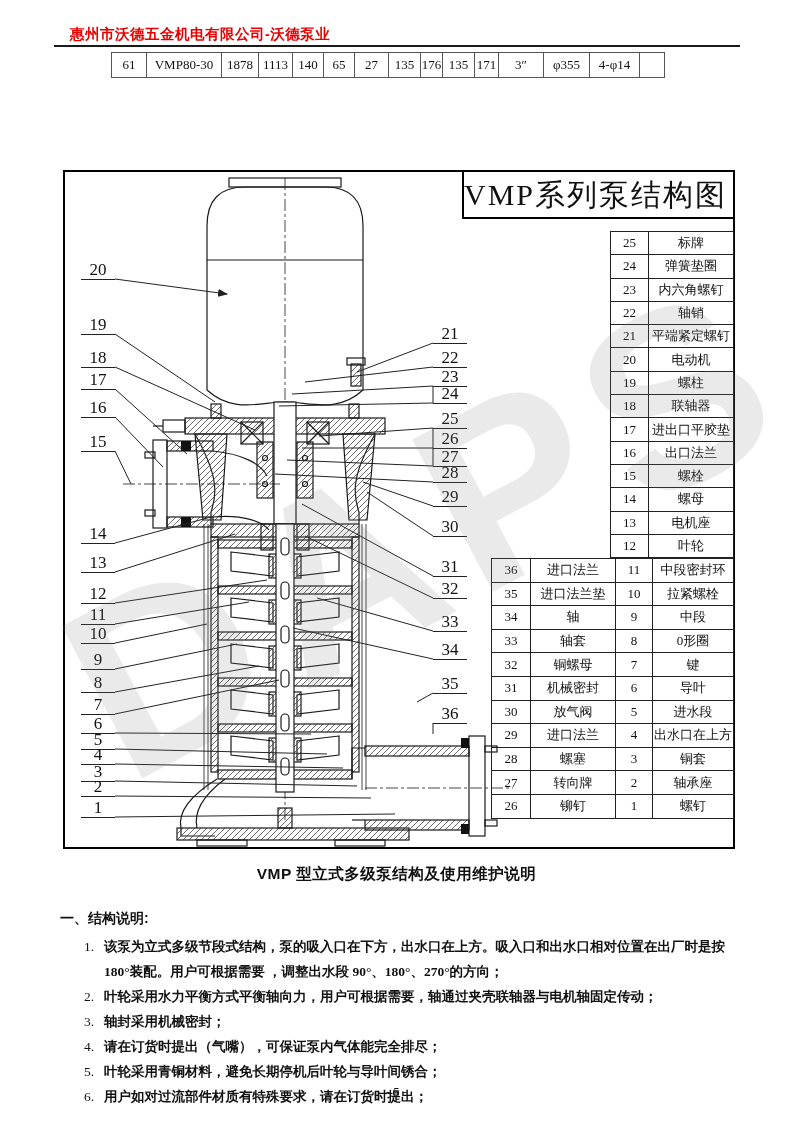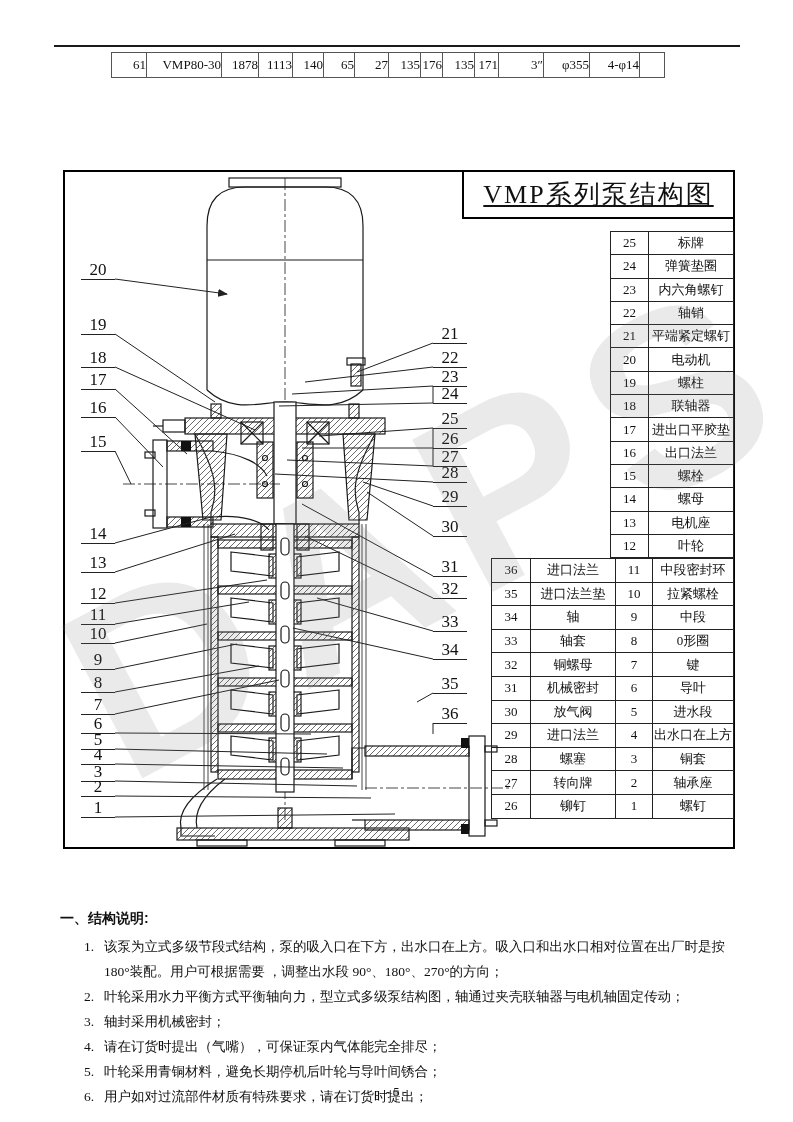--- a/index.html
+++ b/index.html
@@ -3,54 +3,55 @@
 <meta charset="utf-8">
 <style>
   html,body{margin:0;padding:0;background:#fff;}
   .page{position:relative;width:793px;height:1122px;background:#fff;overflow:hidden;
         font-family:"Liberation Serif","DejaVu Serif",serif;color:#111;}
   .company{position:absolute;left:70px;top:25px;font-family:"Liberation Sans","DejaVu Sans",sans-serif;
            font-weight:bold;font-size:14.5px;color:#e60000;letter-spacing:.5px;white-space:nowrap;}
   .hrule{position:absolute;left:54px;top:45px;width:686px;height:2px;background:#1a1a1a;}
   table{border-collapse:collapse;table-layout:fixed;}
   .top-table{position:absolute;left:111px;top:52px;width:553px;}
-  .top-table td{border:1px solid #555;height:24px;text-align:right;font-size:13px;padding:0;
+  .top-table td{border:1px solid #555;height:24px;text-align:center;font-size:13px;padding:0;
                 white-space:nowrap;overflow:hidden;}
   .title1{position:absolute;left:0;top:117px;width:100%;text-align:center;
           font-family:"Liberation Sans","DejaVu Sans",sans-serif;font-weight:bold;font-size:16px;letter-spacing:1px;}
   .diagram{position:absolute;left:63px;top:170px;width:668px;height:675px;border:2.5px solid #000;}
   .dtitle{position:absolute;left:397px;top:0;width:269px;height:45px;border-left:2.5px solid #000;
-          border-bottom:2.5px solid #000;text-align:center;line-height:45px;font-size:26px;letter-spacing:2px;z-index:2;text-decoration:underline;}
+          border-bottom:2.5px solid #000;line-height:45px;font-size:30px;letter-spacing:2px;z-index:2;}
   .ovl{position:absolute;left:0;top:0;z-index:1;}
   .leaders{z-index:2;}
   .parts{position:absolute;z-index:2;}
   .parts td{border:1px solid #222;text-align:center;font-size:13px;padding:0 1px;white-space:nowrap;overflow:hidden;}
   .parts-upper{left:545px;top:59px;width:123px;}
   .parts-upper td{height:22.3px;}
   .parts-lower{left:426px;top:386px;width:242px;}
   .parts-lower td{height:22.6px;}
   .co{position:absolute;width:34px;height:19px;line-height:19px;text-align:center;font-size:17px;
       border-bottom:1.5px solid #222;z-index:3;}
   .wm{position:absolute;left:-20px;top:225px;width:720px;text-align:center;z-index:5;pointer-events:none;
       font-family:"Liberation Sans","DejaVu Sans",sans-serif;font-weight:bold;font-size:250px;letter-spacing:18px;
       color:rgba(125,125,125,0.16);transform:rotate(-28deg);user-select:none;}
   .title2{position:absolute;left:0;top:864px;width:100%;text-align:center;
           font-family:"Liberation Sans","DejaVu Sans",sans-serif;font-weight:bold;font-size:15.5px;letter-spacing:.5px;}
   .notes{position:absolute;left:60px;top:906px;width:680px;font-size:13.5px;line-height:25px;}
   .notes .heading{font-family:"Liberation Sans","DejaVu Sans",sans-serif;font-weight:bold;font-size:14px;margin-bottom:3px;}
   .item{display:flex;}
   .item .num{flex:none;width:34px;text-align:right;margin-right:10px;}
-  .item .txt{flex:1;}
+  .item .txt{flex:1;font-weight:bold;}
   .footer{position:absolute;left:0;top:1085px;width:100%;text-align:center;font-size:12.5px;}
 </style>
 </head>
 <body>
 
 <div class="page">
 
+  <div class="company">惠州市沃德五金机电有限公司-沃德泵业</div>
   <div class="hrule"></div>
 
   <table class="top-table">
     <colgroup>
       <col style="width:35px">
         <col style="width:75px">
         <col style="width:37px">
         <col style="width:34px">
       <col style="width:31px">
         <col style="width:31px">
@@ -440,30 +441,31 @@
       <div class="co" style="left: 368px; top: 315px;">29</div>
       <div class="co" style="left: 368px; top: 345px;">30</div>
       <div class="co" style="left: 368px; top: 385px;">31</div>
       <div class="co" style="left: 368px; top: 407px;">32</div>
       <div class="co" style="left: 368px; top: 440px;">33</div>
       <div class="co" style="left: 368px; top: 468px;">34</div>
       <div class="co" style="left: 368px; top: 502px;">35</div>
       <div class="co" style="left: 368px; top: 532px;">36</div>
     </div>
 
+  <div class="title2">VMP 型立式多级泵结构及使用维护说明</div>
 
   <div class="notes">
     <div class="heading">一、结构说明:</div>
     <div class="item">
       <span class="num">1.</span>
       <span class="txt">该泵为立式多级节段式结构，泵的吸入口在下方，出水口在上方。吸入口和出水口相对位置在出厂时是按 180°装配。用户可根据需要 ，调整出水段 90°、180°、270°的方向；</span>
     </div>
     <div class="item">
       <span class="num">2.</span>
-      <span class="txt">叶轮采用水力平衡方式平衡轴向力，型立式多级泵结构图，轴通过夹壳联轴器与电机轴固定传动；</span>
+      <span class="txt">叶轮采用水力平衡方式平衡轴向力，用户可根据需要，轴通过夹壳联轴器与电机轴固定传动；</span>
     </div>
     <div class="item">
       <span class="num">3.</span>
       <span class="txt">轴封采用机械密封；</span>
     </div>
     <div class="item">
       <span class="num">4.</span>
       <span class="txt">请在订货时提出（气嘴），可保证泵内气体能完全排尽；</span>
     </div>
     <div class="item">

